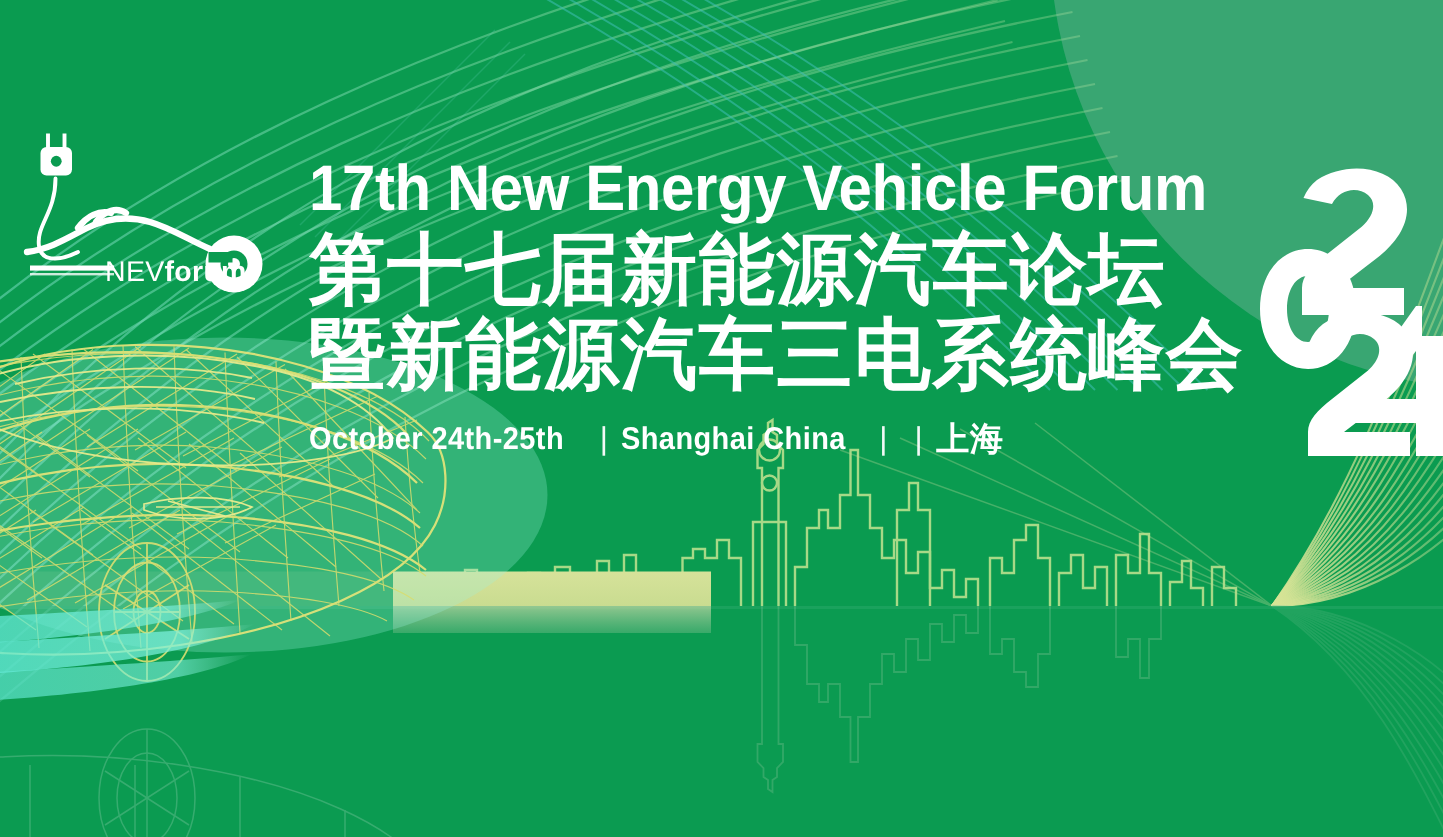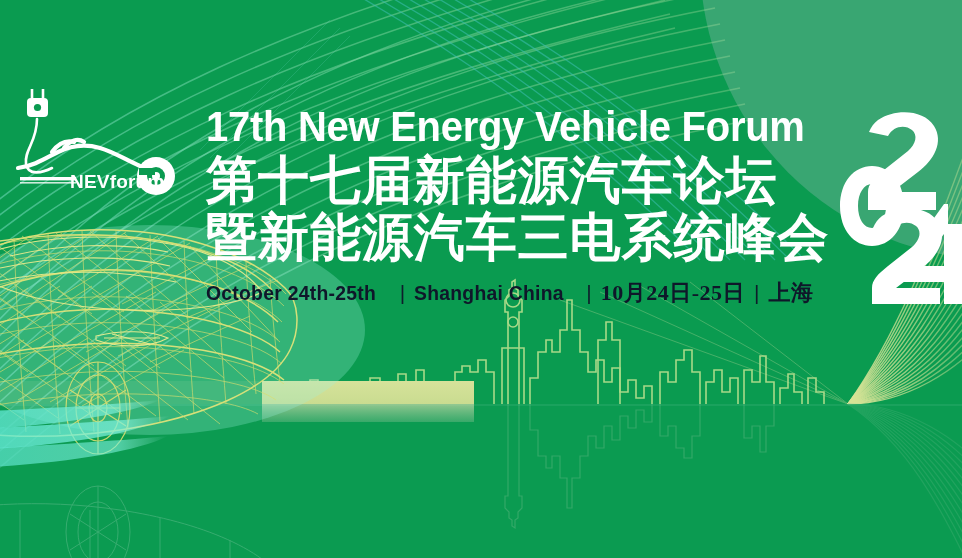--- a/index.html
+++ b/index.html
@@ -31,21 +31,21 @@
   #logo svg { display: block; width: 100%; height: 100%; }
   #logo .nevtext {
     position: absolute;
     left: 62px;
     top: 99px;
     color: #ffffff;
     font-size: 19px;
     letter-spacing: 0.2px;
     white-space: nowrap;
   }
-  #logo .nevtext b { font-weight: 700; margin-top: 44px; }
+  #logo .nevtext b { font-weight: 400; margin-top: 44px; }
   #logo .nevtext span { font-weight: 600; text-align: right; }
 
   
   #textblock {
     position: absolute;
     left: 196px;
     top: 104px;
     width: 640px;
     margin-left: 10px;
   }
@@ -71,21 +71,21 @@
     transform: scaleX(0.98);
     transform-origin: left center;
   }
   .headline-cn1 { margin-top: 4px; }
   .headline-cn2 { margin-top: 1px; }
 
   .meta {
     margin-top: 13px;
     display: flex;
     align-items: center;
-    color: #0f172a;
+    color: #ffffff;
     white-space: nowrap;
   }
   .meta .m-en {
     font-family: "Liberation Sans Narrow", "Liberation Sans", sans-serif;
     font-weight: 700;
     font-size: 21px;
     letter-spacing: 0.3px;
     transform: scaleX(0.92);
     transform-origin: left center;
   }
@@ -499,21 +499,20 @@
   <div id="textblock">
     <div class="headline-en">17th New Energy Vehicle Forum</div>
     <div class="headline-cn1">第十七届新能源汽车论坛</div>
     <div class="headline-cn2">暨新能源汽车三电系统峰会</div>
 
     <div class="meta">
       <span class="m-en">October 24th-25th</span>
       <span class="sep">|</span>
       <span class="m-en">Shanghai China</span>
       <span class="sep">|</span>
-      <span class="m-cn">10月24日-25日</span>
       <span class="sep">|</span>
       <span class="m-cn">上海</span>
     </div>
   </div>
 
   <div id="year">
     <svg viewBox="0 0 124 200" aria-hidden="true">
 
       <g fill="#ffffff">
 

